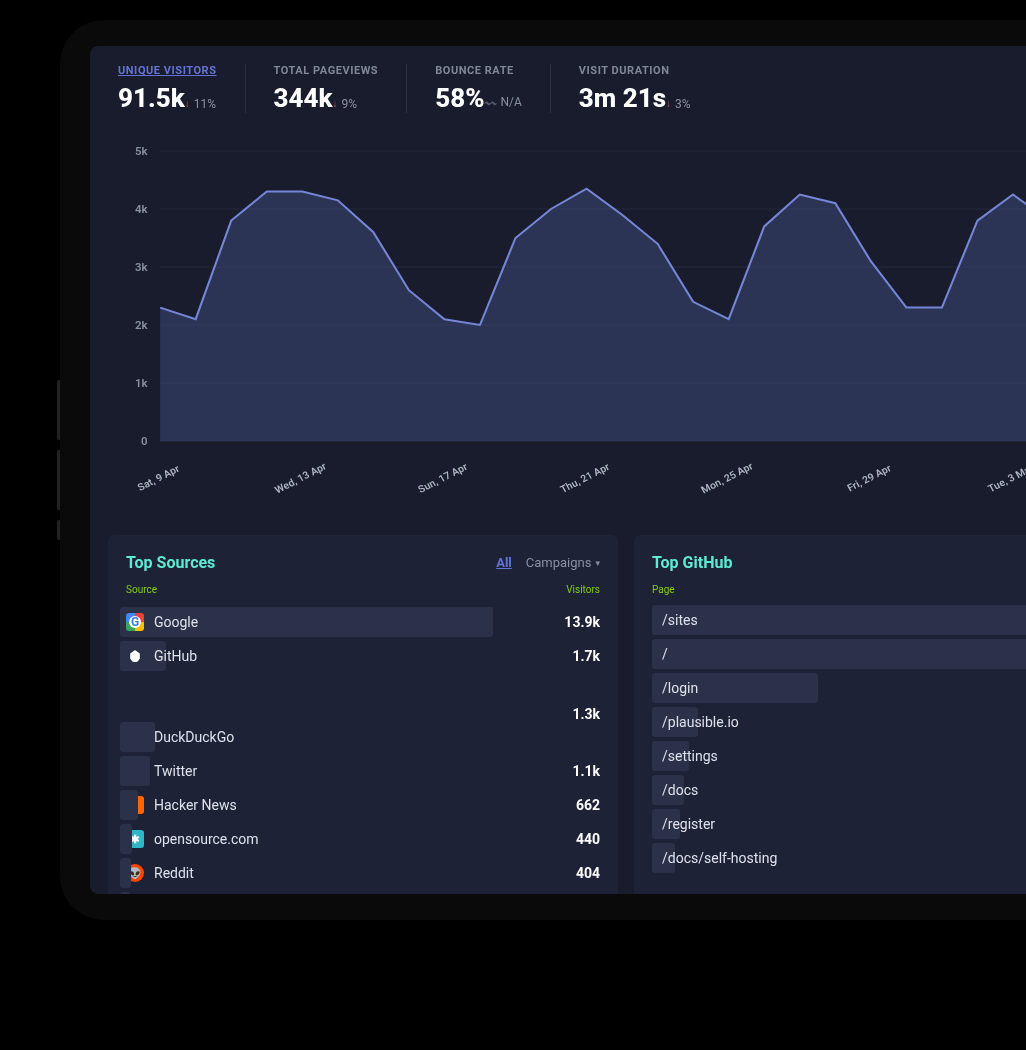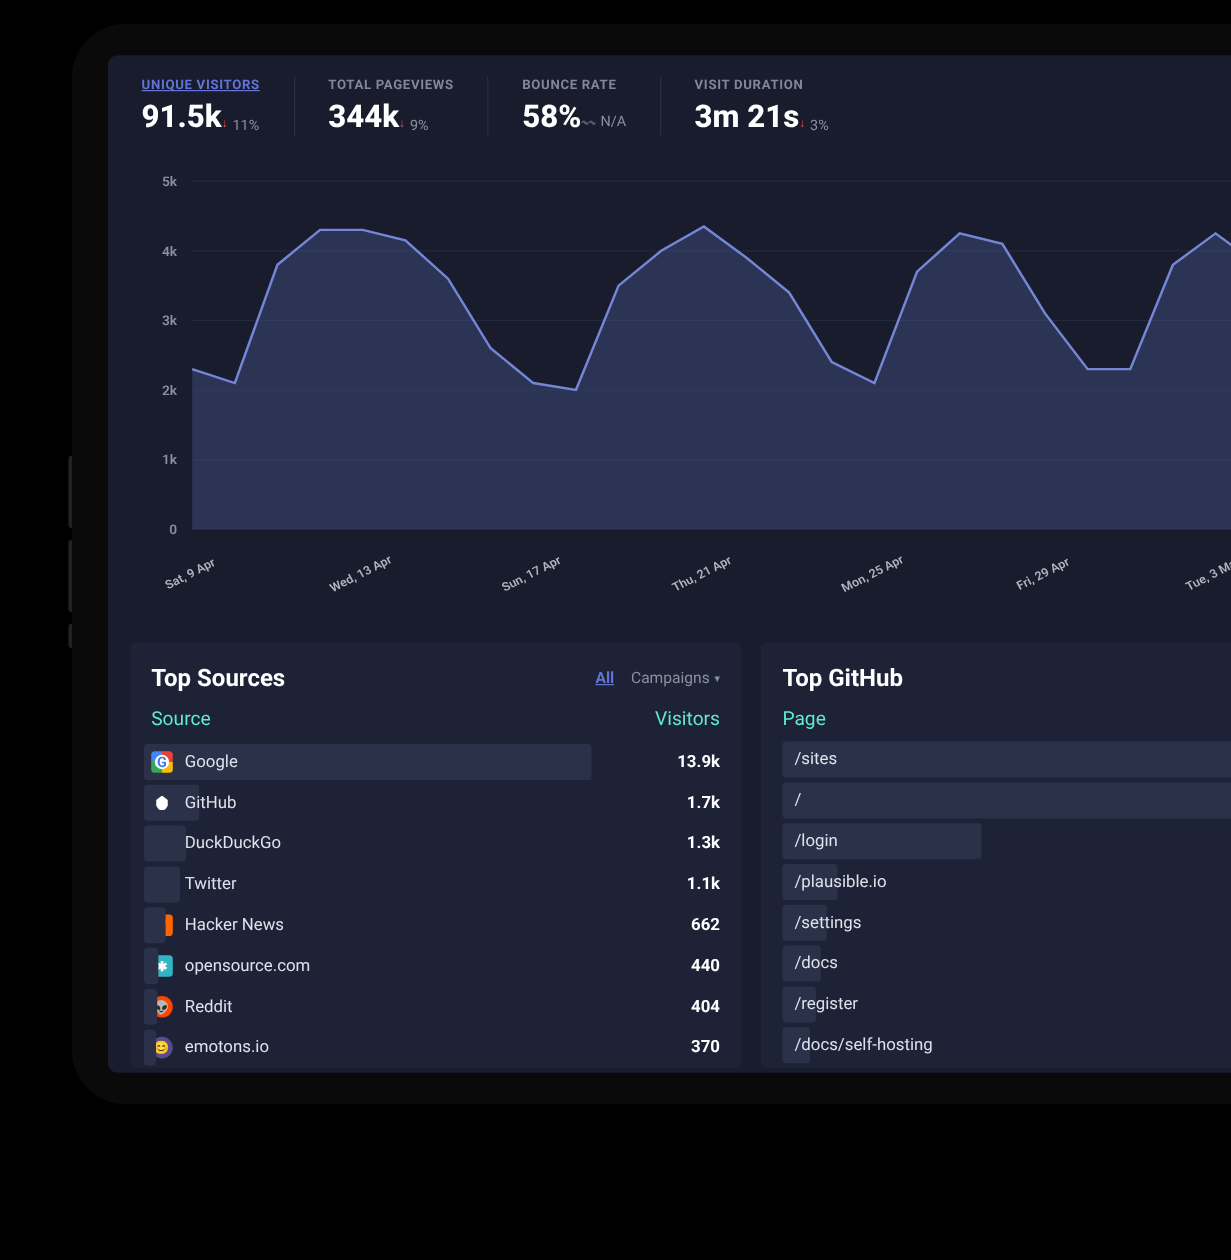--- a/index.html
+++ b/index.html
@@ -111,30 +111,30 @@
   flex: 1;
   min-width: 0;
 }
 .panel.sources { flex: 0 0 510px; }
 .panel-head {
   display: flex;
   justify-content: space-between;
   align-items: center;
   margin-bottom: 12px;
 }
-.panel-title { font-size: 20px; font-weight: 700; color: #ffffff; }
+.panel-title { font-size: 16px; font-weight: 700; color: #5eead4; }
 .panel-tabs { display: flex; gap: 14px; align-items: center; font-size: 13px; }
 .panel-tab-active { color: #6474d6; font-weight: 700; text-decoration: underline; cursor: pointer; }
 .panel-tab { color: #8a90a0; cursor: pointer; display: flex; align-items: center; gap: 4px; }
 .chev { font-size: 9px; }
 .table-head {
   display: flex;
   justify-content: space-between;
-  font-size: 16px;
-  color: #5eead4;
+  font-size: 10px;
+  color: #84cc16;
   margin-bottom: 10px;
 }
 .row {
   display: flex;
   justify-content: space-between;
   align-items: center;
   font-size: 14px;
   padding: 8px 0;
   cursor: pointer;
 }
@@ -292,21 +292,21 @@
             </div>
             <div class="row">
       <div class="row-left" style="position:relative;flex:1;">
         <div style="position:absolute;left:-6px;top:-6px;bottom:-6px;width:10.39568345323741%;background:#2a3148;border-radius:3px;"></div>
         <div class="favicon ico-github"></div>
         <span class="row-label" style="position:relative;">GitHub</span>
       </div>
       <span class="row-val">1.7k</span>
             </div>
             <div class="row">
-      <div class="row-left" style="position:relative;flex:1;">
+      <div class="row-left" style="position:relative;flex:1;margin-top:47px;">
         <div style="position:absolute;left:-6px;top:-6px;bottom:-6px;width:7.9496402877697845%;background:#2a3148;border-radius:3px;"></div>
         <div class="favicon ico-ddg">🦆</div>
         <span class="row-label" style="position:relative;">DuckDuckGo</span>
       </div>
       <span class="row-val">1.3k</span>
             </div>
             <div class="row">
       <div class="row-left" style="position:relative;flex:1;">
         <div style="position:absolute;left:-6px;top:-6px;bottom:-6px;width:6.726618705035971%;background:#2a3148;border-radius:3px;"></div>
         <div class="favicon ico-twitter">🐦</div>

